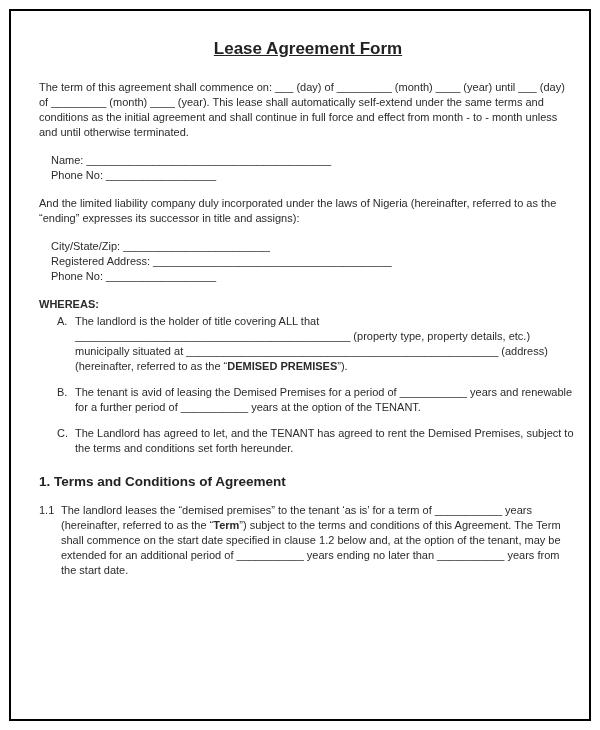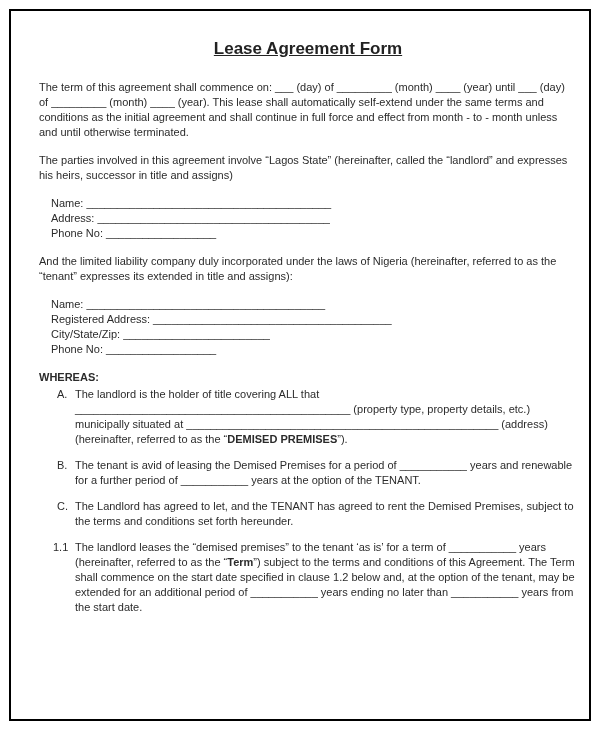--- a/index.html
+++ b/index.html
@@ -56,46 +56,42 @@
     margin: 18px 0 14px 0;
     color: #222;
   }
   .clause {
     display: flex;
     margin: 0 0 12px 0;
   }
   .clause .marker {
     flex: 0 0 22px;
     width: 22px;
-    margin-left: 14px;
   }
 </style>
 </head>
 <body>
 
 <div class="page">
 
   <h1 class="title">Lease Agreement Form</h1>
 
   <p class="para">The term of this agreement shall commence on: ___ (day) of _________ (month) ____ (year) until ___ (day) of _________ (month) ____ (year). This lease shall automatically self-extend under the same terms and conditions as the initial agreement and shall continue in full force and effect from month - to - month unless and until otherwise terminated.</p>
 
-  <p class="para">The parties involved in this agreement involve “Lagos State” (hereinafter, called the “landlord” and expresses his heirs, successor in title and assigns)</p>
 
   <div class="fields">
     <div class="field-line">Name: ________________________________________</div>
-    <div class="field-line">Address: ______________________________________</div>
     <div class="field-line">Phone No: __________________</div>
   </div>
 
-  <p class="para">And the limited liability company duly incorporated under the laws of Nigeria (hereinafter, referred to as the “tenant” expresses its extended in title and assigns):</p>
+  <p class="para">And the limited liability company duly incorporated under the laws of Nigeria (hereinafter, referred to as the “ending” expresses its successor in title and assigns):</p>
 
   <div class="fields">
-    <div class="field-line">Name: _______________________________________</div>
+    <div class="field-line">City/State/Zip: ________________________</div>
     <div class="field-line">Registered Address: _______________________________________</div>
-    <div class="field-line">City/State/Zip: ________________________</div>
     <div class="field-line">Phone No: __________________</div>
   </div>
 
   <div class="whereas-heading">WHEREAS:</div>
 
   <div class="list">
 
     <div class="list-item">
       <span class="marker">A.</span>
       <div class="item-text preline"><span>The landlord is the holder of title covering ALL that
@@ -109,19 +105,20 @@
       <div class="item-text">The tenant is avid of leasing the Demised Premises for a period of ___________ years and renewable for a further period of ___________ years at the option of the TENANT.</div>
     </div>
 
     <div class="list-item">
       <span class="marker">C.</span>
       <div class="item-text">The Landlord has agreed to let, and the TENANT has agreed to rent the Demised Premises, subject to the terms and conditions set forth hereunder.</div>
     </div>
 
   </div>
 
+  <div class="section-heading">1. Terms and Conditions of Agreement</div>
 
   <div class="clause">
     <span class="marker">1.1</span>
     <div class="item-text"><span>The landlord leases the “demised premises” to the tenant ‘as is’ for a term of ___________ years (hereinafter, referred to as the “</span><span class="b">Term</span><span>”) subject to the terms and conditions of this Agreement. The Term shall commence on the start date specified in clause 1.2 below and, at the option of the tenant, may be extended for an additional period of ___________ years ending no later than ___________ years from the start date.</span></div>
   </div>
 
 </div>
 
 </body></html>

